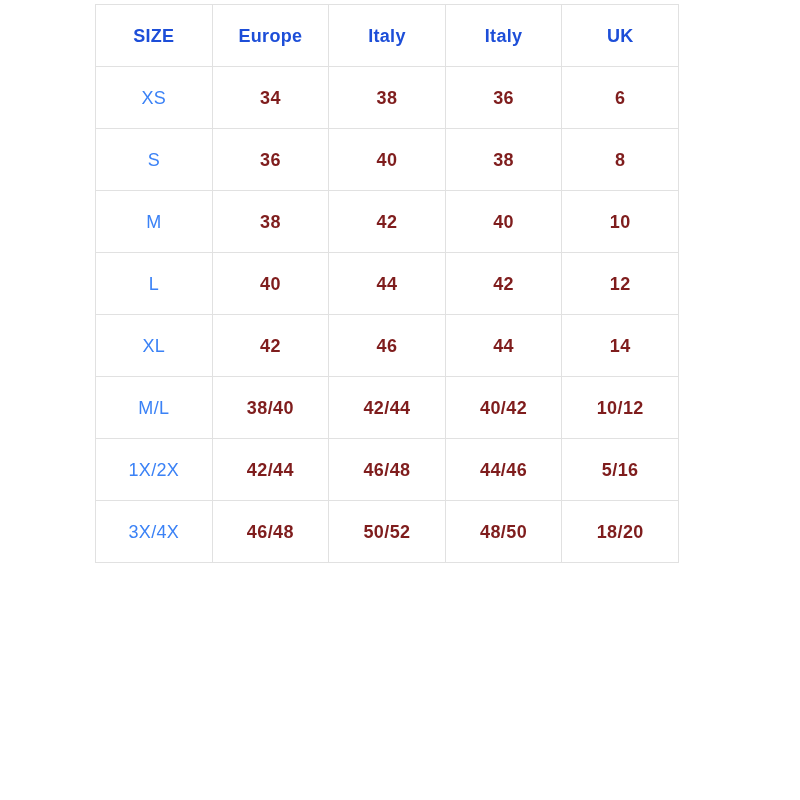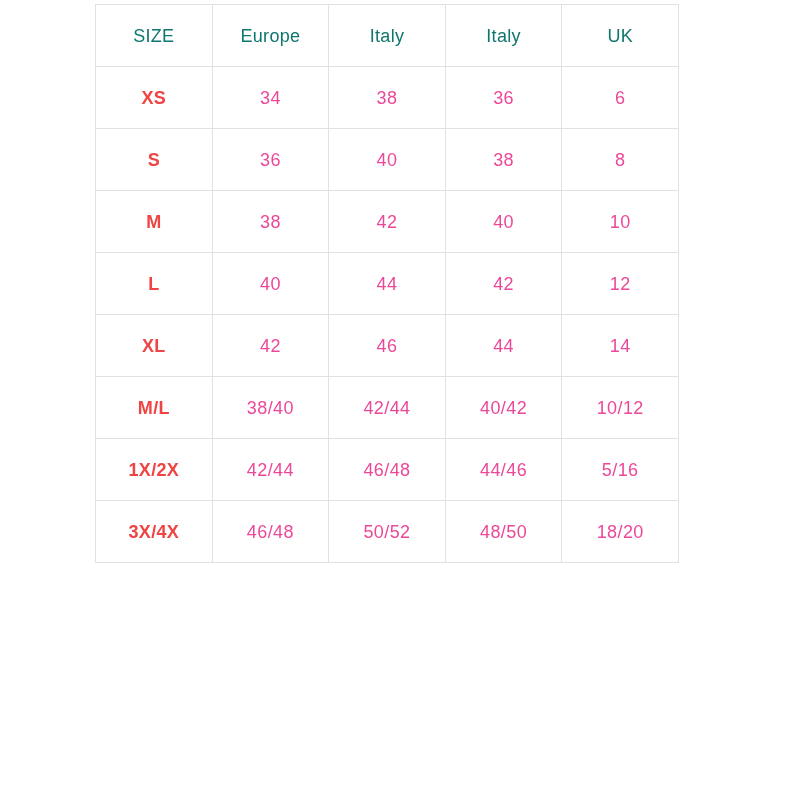--- a/index.html
+++ b/index.html
@@ -31,32 +31,32 @@
   table.size-table td {
     border: 1px solid #e1e1e1;
     height: 61px;
     text-align: center;
     vertical-align: middle;
     padding: 0;
     font-size: 18px;
     line-height: 1;
   }
   table.size-table th {
-    font-weight: normal;
-    color: #0f766e;
+    font-weight: bold;
+    color: #1d4ed8;
     letter-spacing: 0.3px;
   }
   td.label-cell {
-    font-weight: bold;
-    color: #ef4444;
+    font-weight: normal;
+    color: #3b82f6;
     letter-spacing: 0.3px;
   }
   td.value-cell {
-    font-weight: normal;
-    color: #ec4899;
+    font-weight: bold;
+    color: #7f1d1d;
     letter-spacing: 0.4px;
   }
 </style>
 </head>
 <body>
 
 <div class="page">
 
   <table class="size-table" id="table-main">
     <thead>

